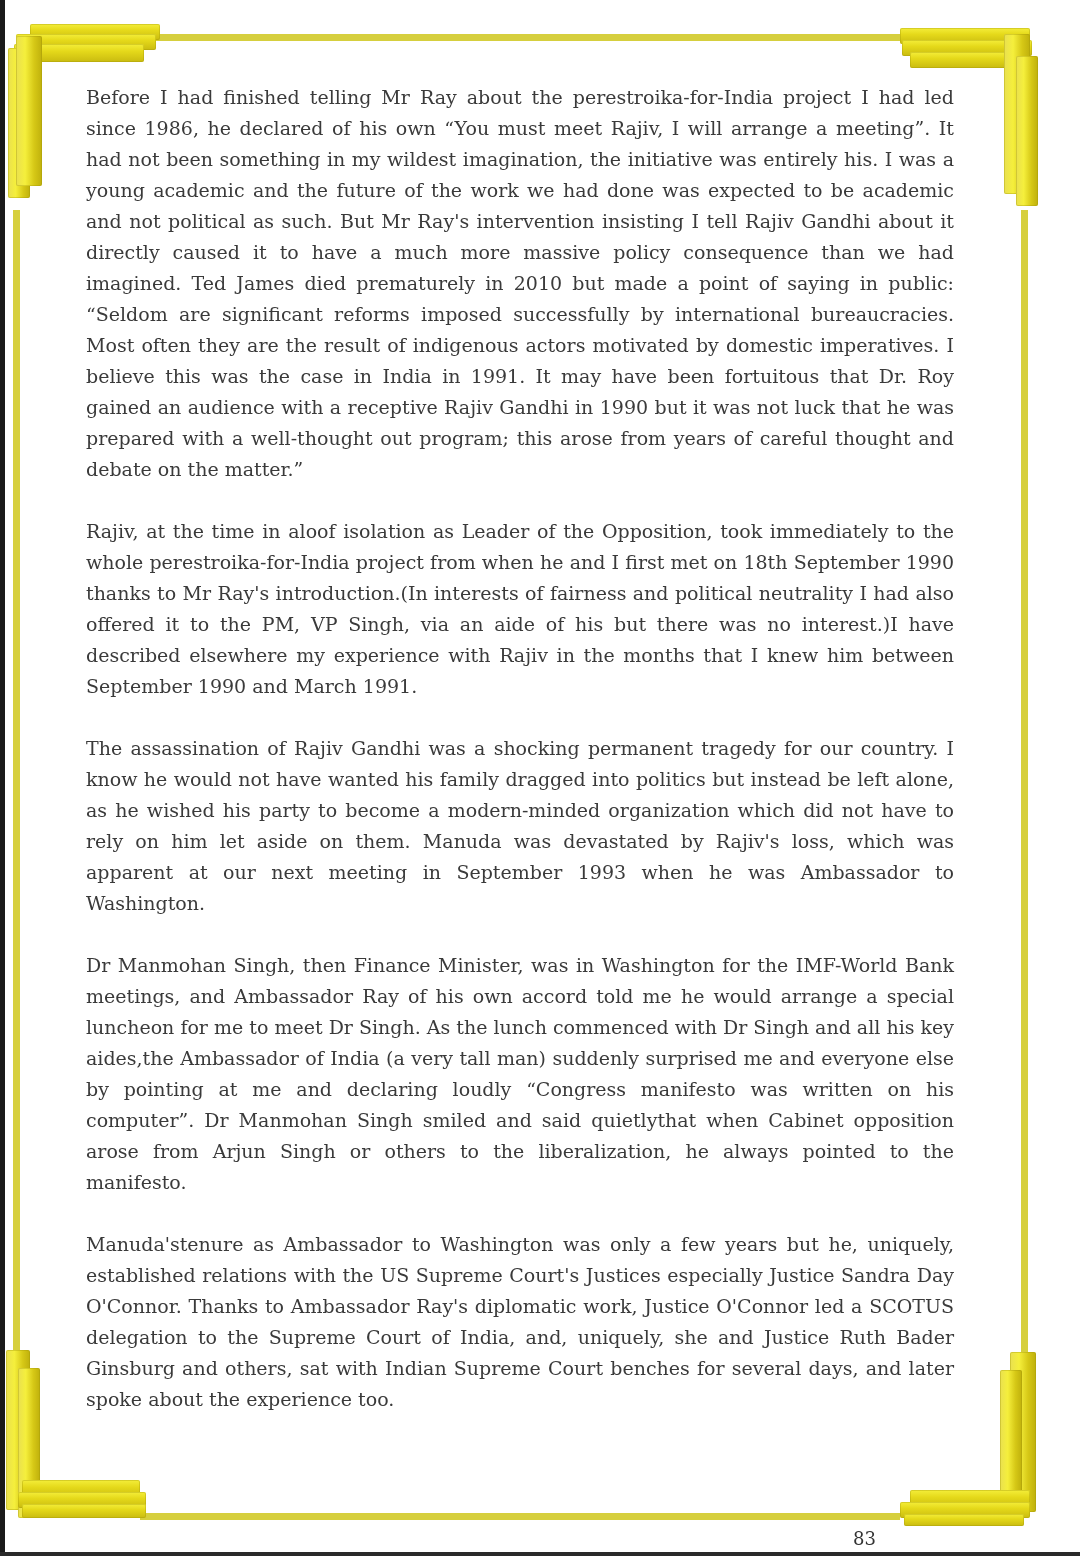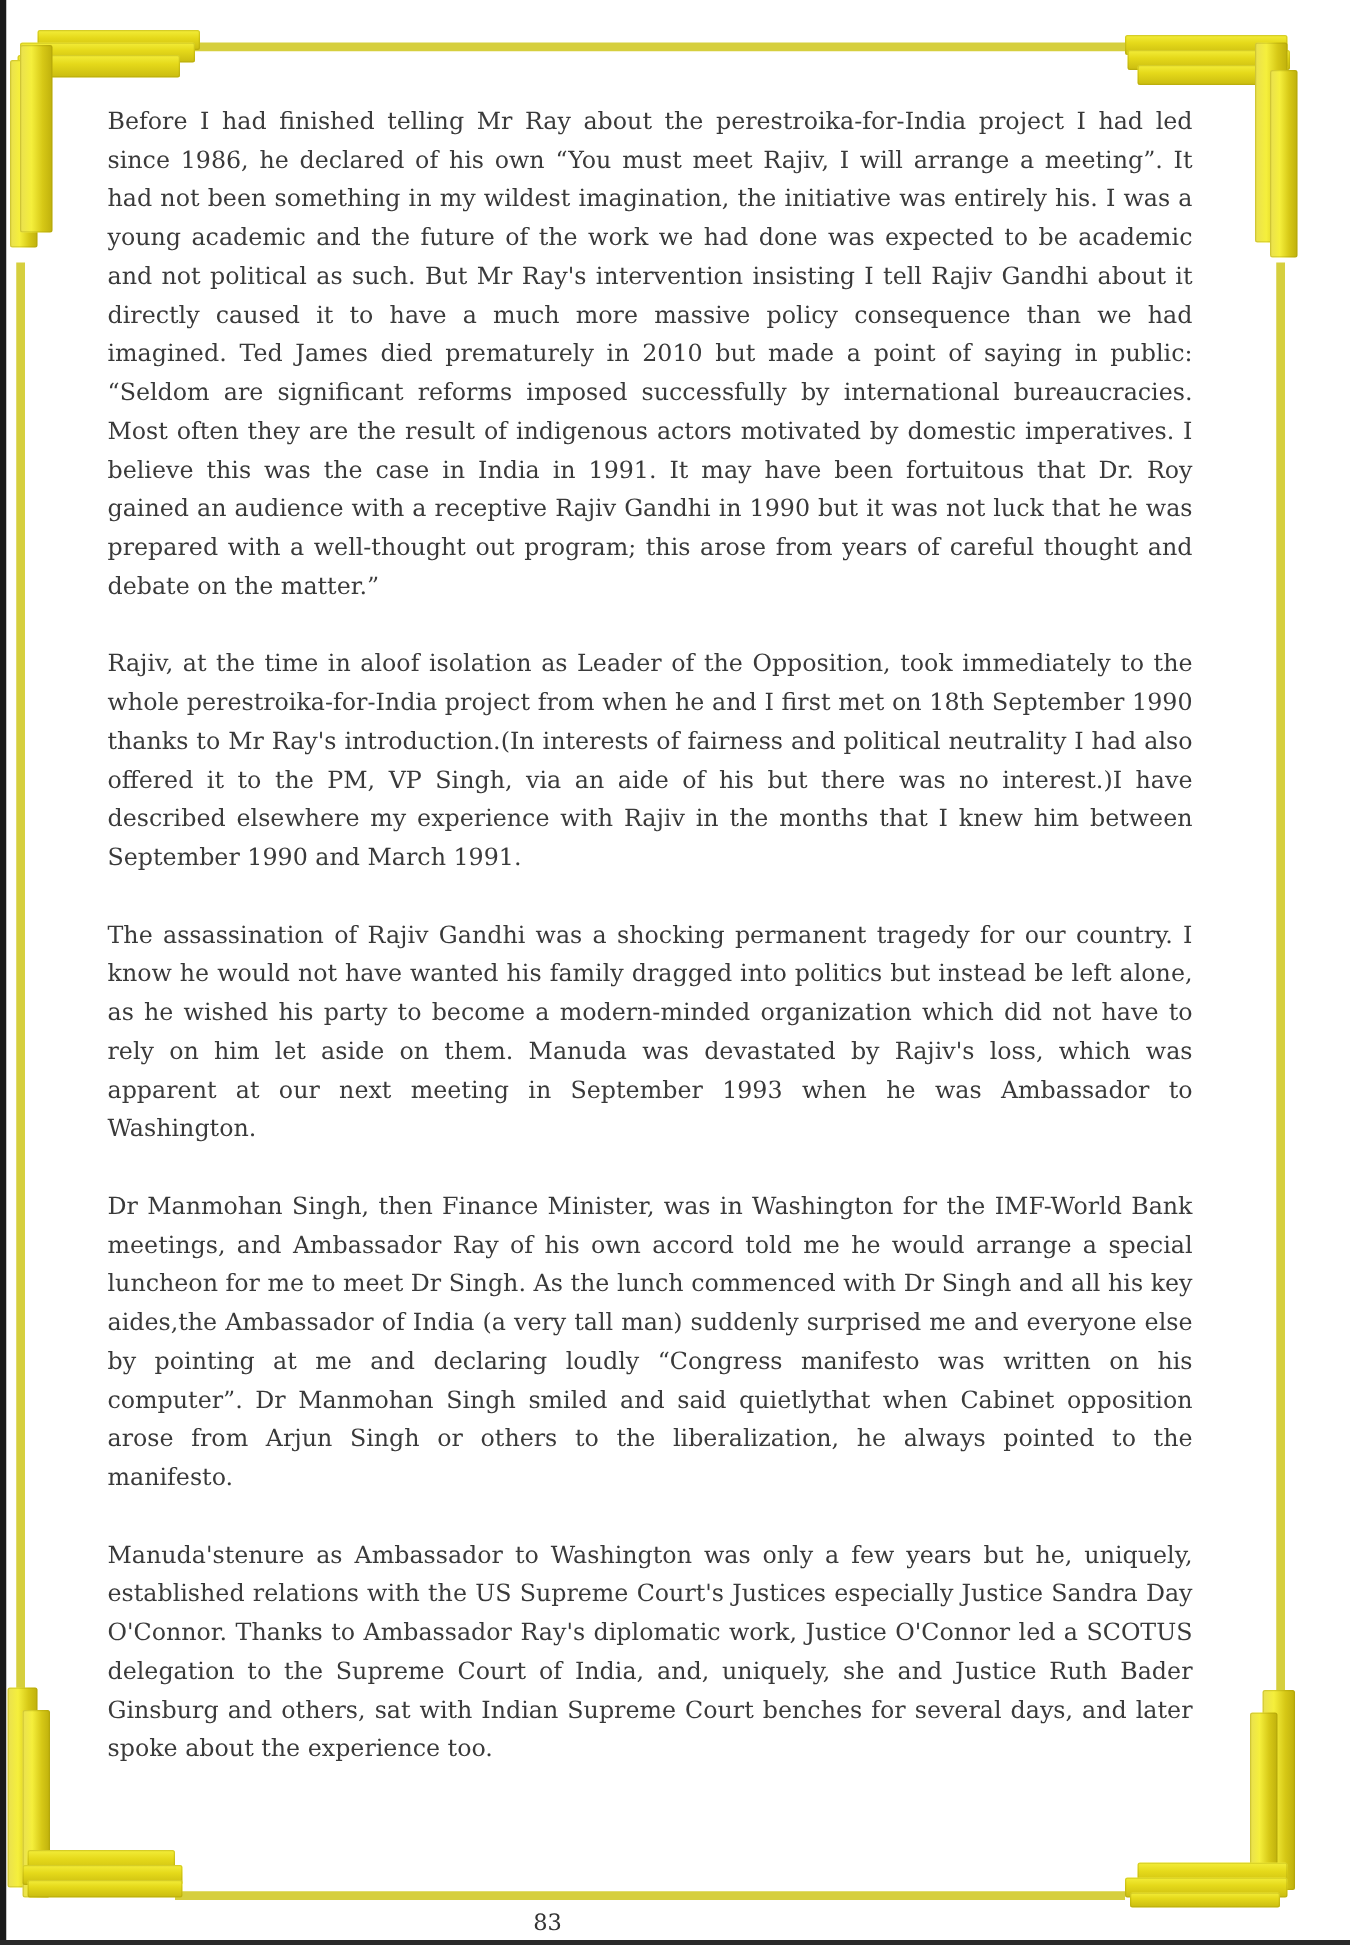--- a/index.html
+++ b/index.html
@@ -25,21 +25,21 @@
   .vbar { position:absolute; border-radius:2px;
     background:linear-gradient(90deg,#e9e050 0%,#f5ef3c 35%,#d6c816 70%,#bfb00c 100%); box-shadow:0 0 0 1px rgba(160,150,10,0.35) inset; }
 
   .text-block {
     position:absolute; left:86px; top:82px; width:868px;
     color:#3a3a3a; font-size:19px; line-height:31px;
     text-align:justify;
   }
   .text-block p { margin:0 0 31px 0; }
   .page-number {
-    position:absolute; left:0; width:876px; top:1528px; text-align:center;
+    position:absolute; left:0; width:876px; top:1528px; text-align:right;
     font-size:18px; color:#333;
   }
 </style>
 </head>
 <body>
 
 <div class="left-edge"></div>
 
 <div>
   <div class="line top"></div>

